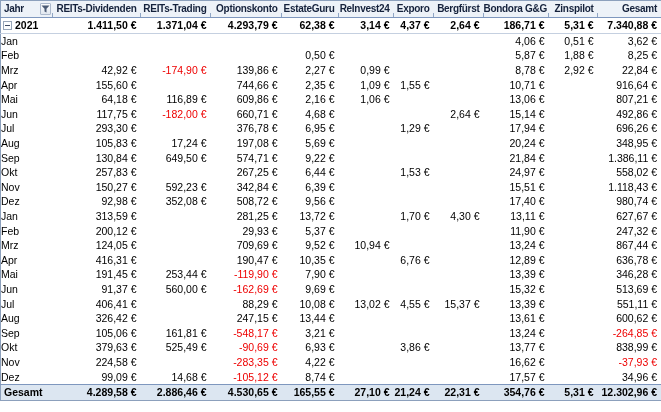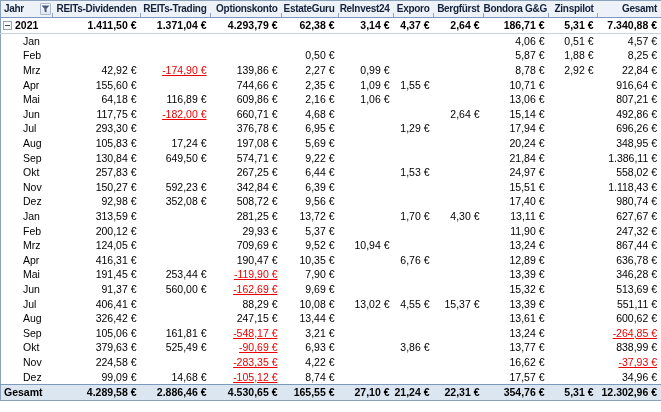--- a/index.html
+++ b/index.html
@@ -15,33 +15,33 @@
   .pivot thead th::after{content:"";position:absolute;right:0;bottom:0;
          width:1px;height:4px;background:#8FA5C4;}
   .pivot thead th:last-child::after{display:none;}
   th.jahr-h{text-align:left;padding-left:3px;}
   .jahr-h .hwrap{display:flex;align-items:center;justify-content:space-between;gap:16px;}
   
   .filter-btn{display:inline-flex;align-items:center;justify-content:center;
          width:13px;height:12px;border:1px solid #ACB9CC;border-radius:1px;
          background:linear-gradient(#FBFCFD,#E2E8F0);box-sizing:border-box;}
   
-  td.rowlabel{text-align:left;padding-left:22px;}
+  td.rowlabel{text-align:left;}
   tr.year-row td{font-weight:bold;border-top:1px solid #C5D0E0;
          border-bottom:1px solid #C5D0E0;}
   tr.year-row td.rowlabel{padding-left:2px;}
   .yearwrap{display:flex;align-items:center;gap:3px;}
   .collapse-box{display:inline-flex;align-items:center;justify-content:center;
          width:9px;height:9px;border:1px solid #97A5B8;background:#FCFDFE;
          box-sizing:border-box;flex:0 0 auto;}
   .collapse-box i{display:block;width:5px;height:1px;background:#3D4A63;}
   tr.grand-row td{font-weight:bold;background:#DCE6F1;
          border-top:1px solid #7E97BE;height:15px;}
   tr.grand-row td.rowlabel{padding-left:3px;}
-  td.neg{color:#EE0000;text-decoration:underline;}
+  td.neg{color:#EE0000;}
   tr.month-row td{border:none;}
 </style>
 </head>
 <body>
 
 <table class="pivot">
   <colgroup>
     <col style="width:52px">
       <col style="width:88px">
       <col style="width:70px">
@@ -104,21 +104,21 @@
         <td class="rowlabel">Jan</td>
         <td></td>
         <td></td>
         <td></td>
         <td></td>
         <td></td>
         <td></td>
         <td></td>
         <td>4,06 €</td>
         <td>0,51 €</td>
-        <td>4,57 €</td>
+        <td>3,62 €</td>
       </tr>
       <tr class="month-row">
         <td class="rowlabel">Feb</td>
         <td></td>
         <td></td>
         <td></td>
         <td>0,50 €</td>
         <td></td>
         <td></td>
         <td></td>

